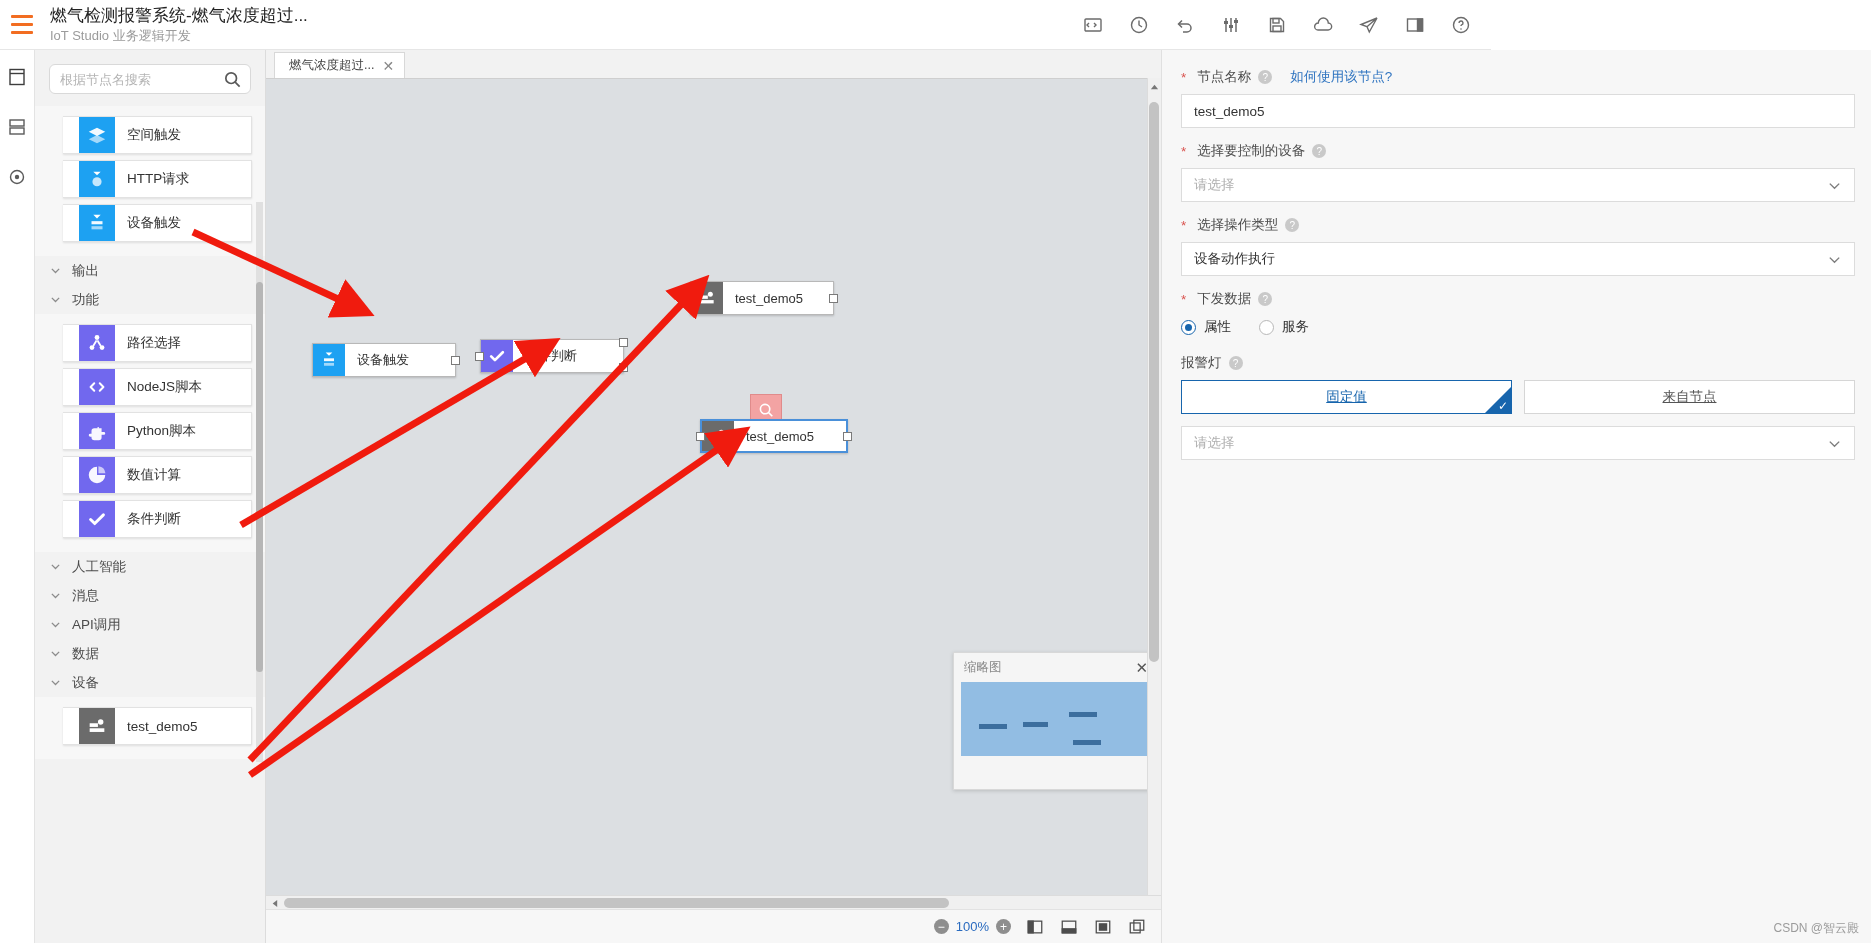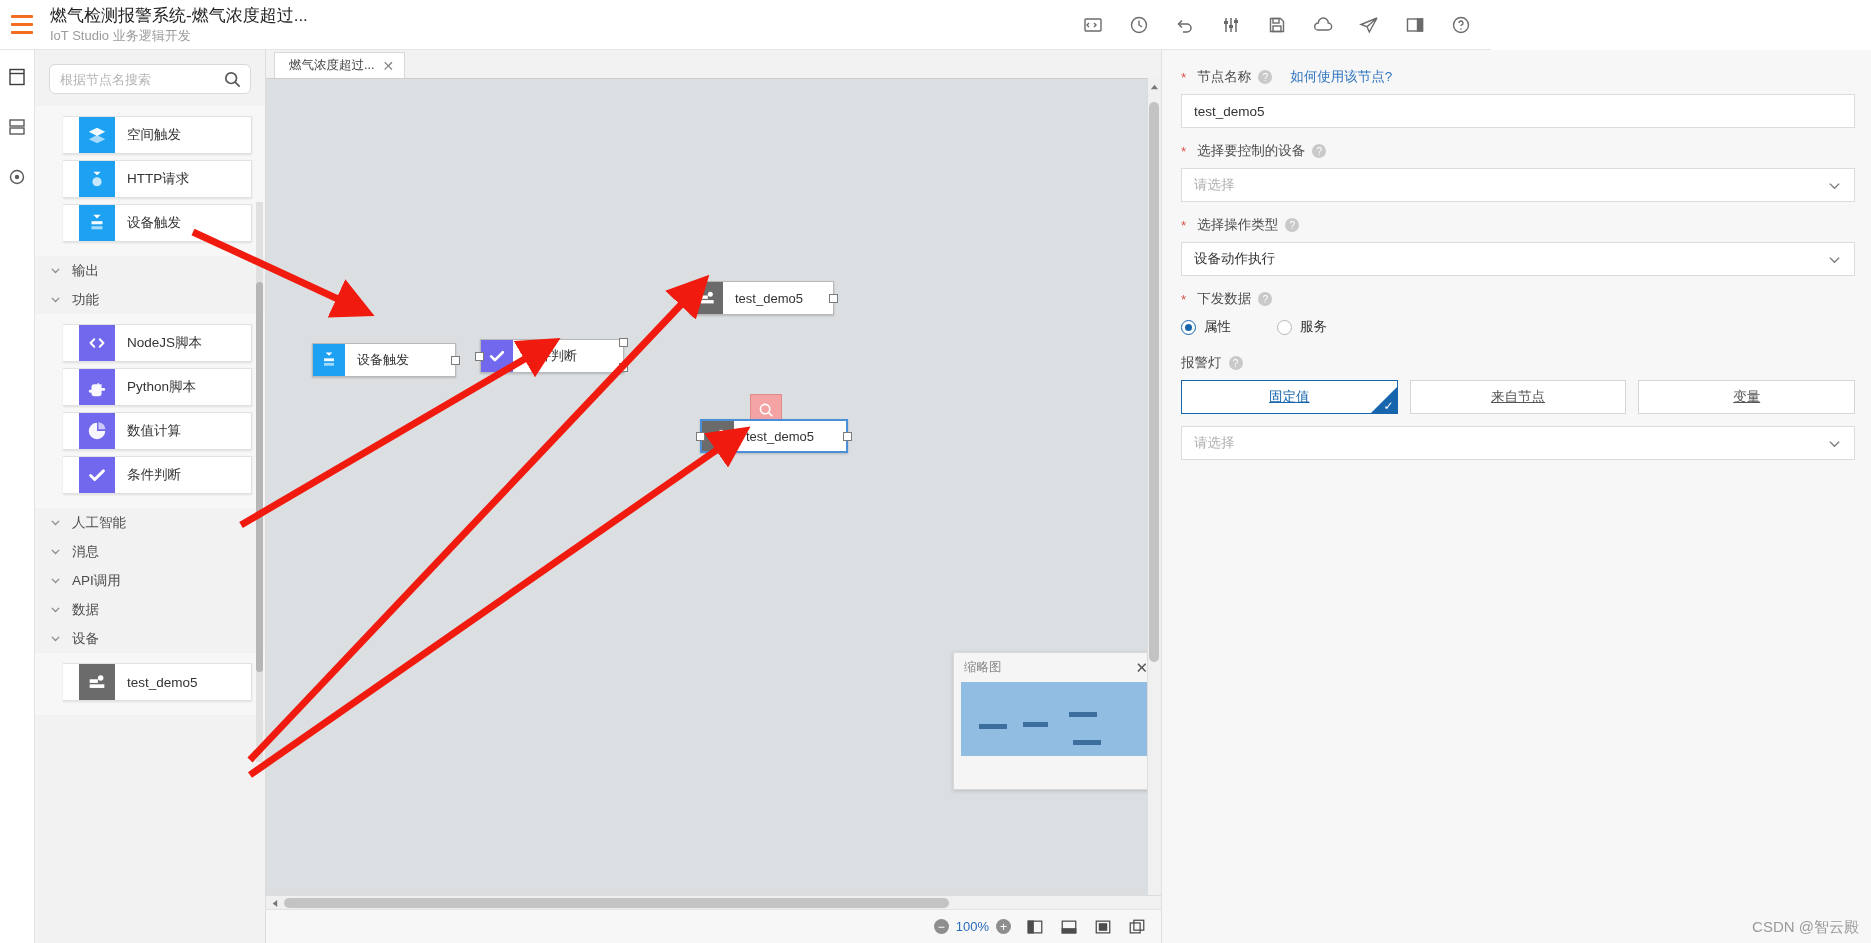--- a/index.html
+++ b/index.html
@@ -173,40 +173,40 @@
     width:100%; height:34px; background:#fff; border:1px solid #dcdcdc;
     display:flex; align-items:center; padding:0 12px; font-size:13.5px; color:#333; cursor:pointer;
   }
   .sel.placeholder span.val { color:#b0b0b0; }
   .sel.disabled { background:#f5f5f5; border-color:#e3e3e3; }
   .sel .val { flex:1; }
   .sel .chev { color:#7d7d7d; display:flex; }
   .block { margin-bottom:14px; }
   .link-line { margin: 12px 0 14px 0; }
 
-  .radios { display:flex; align-items:center; gap:46px; margin: 10px 0 18px 0; }
+  .radios { display:flex; align-items:center; gap:28px; margin: 10px 0 18px 0; }
   .radio { display:flex; align-items:center; gap:8px; font-size:13.5px; color:#333; cursor:pointer;}
   .rdot { width:15px;height:15px;border-radius:50%;border:1px solid #b8b8b8; background:#fff; display:flex;align-items:center;justify-content:center;}
   .rdot.on { border-color:#1765ad; }
   .rdot.on::after { content:""; width:7px;height:7px;border-radius:50%;background:#1765ad;}
 
   .segmented { display:flex; gap:12px; margin-bottom:12px; }
   .seg {
     position:relative; flex:1; height:34px; background:#fff; border:1px solid #d6d6d6;
     display:flex; align-items:center; justify-content:center; font-size:13.5px; color:#555; cursor:pointer; overflow:hidden;text-decoration:underline;
   }
   .seg.active { border:1px solid #1765ad; color:#1765ad; }
   .seg .corner {
     position:absolute; right:0; bottom:0; width:0; height:0;
     border-left: 26px solid transparent; border-bottom: 26px solid #1765ad;
   }
   .seg .ck { position:absolute; right:3px; bottom:1px; color:#fff; font-size:12px; line-height:1;}
 
   .watermark {
-    position:absolute; right:12px; bottom:6px; font-size:15px; color:#9b9b9b;
+    position:absolute; right:12px; bottom:6px; font-size:12px; color:#9b9b9b;
   }
 
   
   .arrows { position:absolute; left:0; top:0; width:1871px; height:943px; pointer-events:none; }
 </style>
 </head>
 <body>
 
 <div id="app">
 
@@ -360,20 +360,32 @@
           <svg width="13" height="13" viewBox="0 0 16 16" fill="none" stroke="currentColor" stroke-width="1.6">
               <path d="M3.5 6l4.5 4.5L12.5 6"></path>
             </svg>
         </span>
         <span>功能</span>
       </div>
 
       <div class="node-group">
         <div class="node-item">
           <div class="ico purple">
+            <svg width="22" height="22" viewBox="0 0 24 24" fill="#fff">
+                <circle cx="12" cy="6" r="2.6"></circle>
+                <circle cx="6.5" cy="17" r="2.6"></circle>
+                <circle cx="17.5" cy="17" r="2.6"></circle>
+                <path d="M11.3 8.4L7.3 14.8l1.6 1-4-.1 3.4 6.3" opacity="0"></path>
+                <path d="M11 8.3l-4 6.3 1.7 1.1 4-6.3zM13 8.3l4 6.3-1.7 1.1-4-6.3z"></path>
+              </svg>
+          </div>
+          <div class="lbl">路径选择</div>
+        </div>
+        <div class="node-item">
+          <div class="ico purple">
             <svg width="22" height="22" viewBox="0 0 24 24" fill="none" stroke="#fff" stroke-width="2.2" stroke-linecap="round" stroke-linejoin="round">
                 <path d="M9 8l-4 4 4 4M15 8l4 4-4 4"></path>
               </svg>
           </div>
           <div class="lbl">NodeJS脚本</div>
         </div>
         <div class="node-item">
           <div class="ico purple">
             <svg width="22" height="22" viewBox="0 0 24 24" fill="#fff">
                 <path d="M10 4h4a3 3 0 0 1 3 3v2h-3V7.6h-1.4V9H9a3 3 0 0 0-3 3v3H4.6a1.6 1.6 0 0 0 0 3.2H6v1a3 3 0 0 0 3 3h5a3 3 0 0 0 3-3v-3h2.4a1.6 1.6 0 0 0 0-3.2H17V7a3 3 0 0 0-3-3z" opacity=".95"></path>
@@ -665,23 +677,20 @@
 
     <div class="segmented">
       <div class="seg active">
         <span>固定值</span>
         <span class="corner"></span>
         <span class="ck">✓</span>
       </div>
       <div class="seg">
         <span>来自节点</span>
       </div>
-      <div class="seg">
-        <span>变量</span>
-      </div>
     </div>
 
 
     <div class="block">
       <div class="sel placeholder">
         <span class="val">请选择</span>
         <span class="chev">
           <svg width="15" height="15" viewBox="0 0 16 16" fill="none" stroke="currentColor" stroke-width="1.5">
               <path d="M3 6l5 5 5-5"></path>
             </svg>

